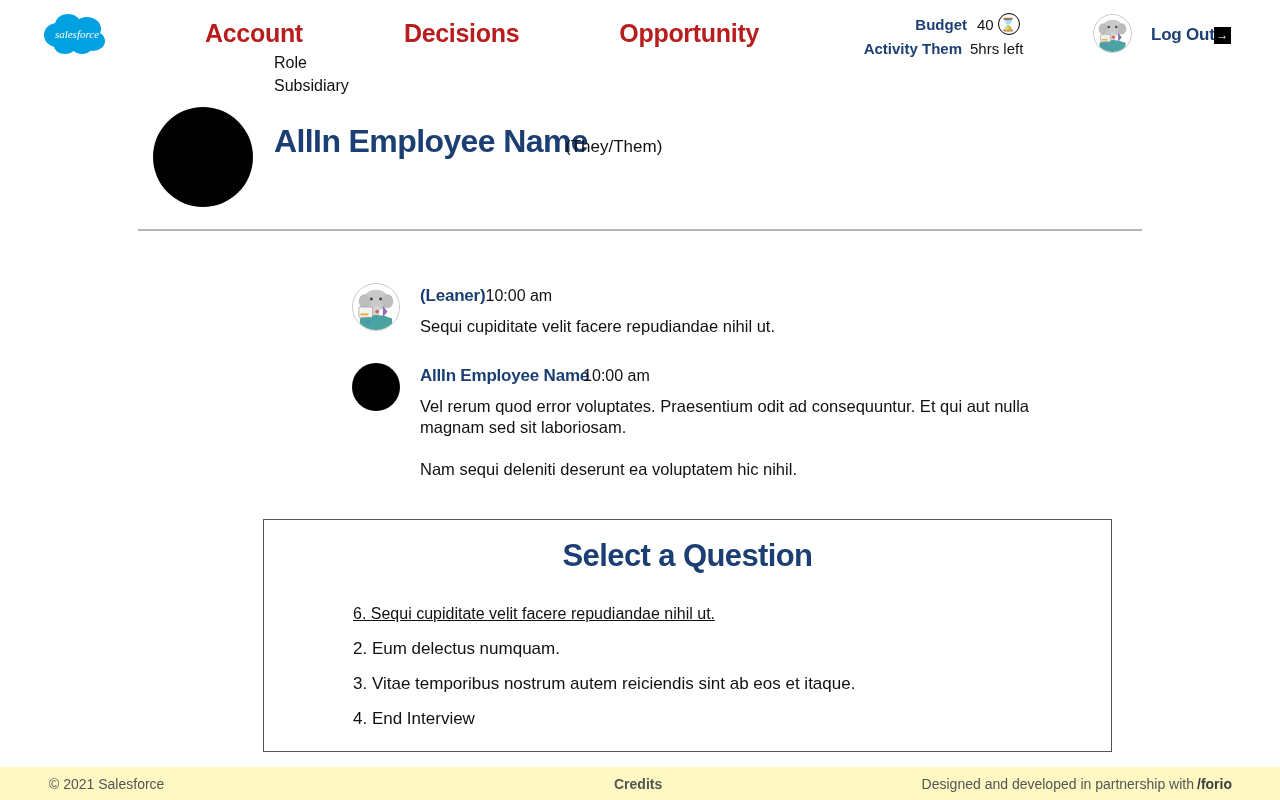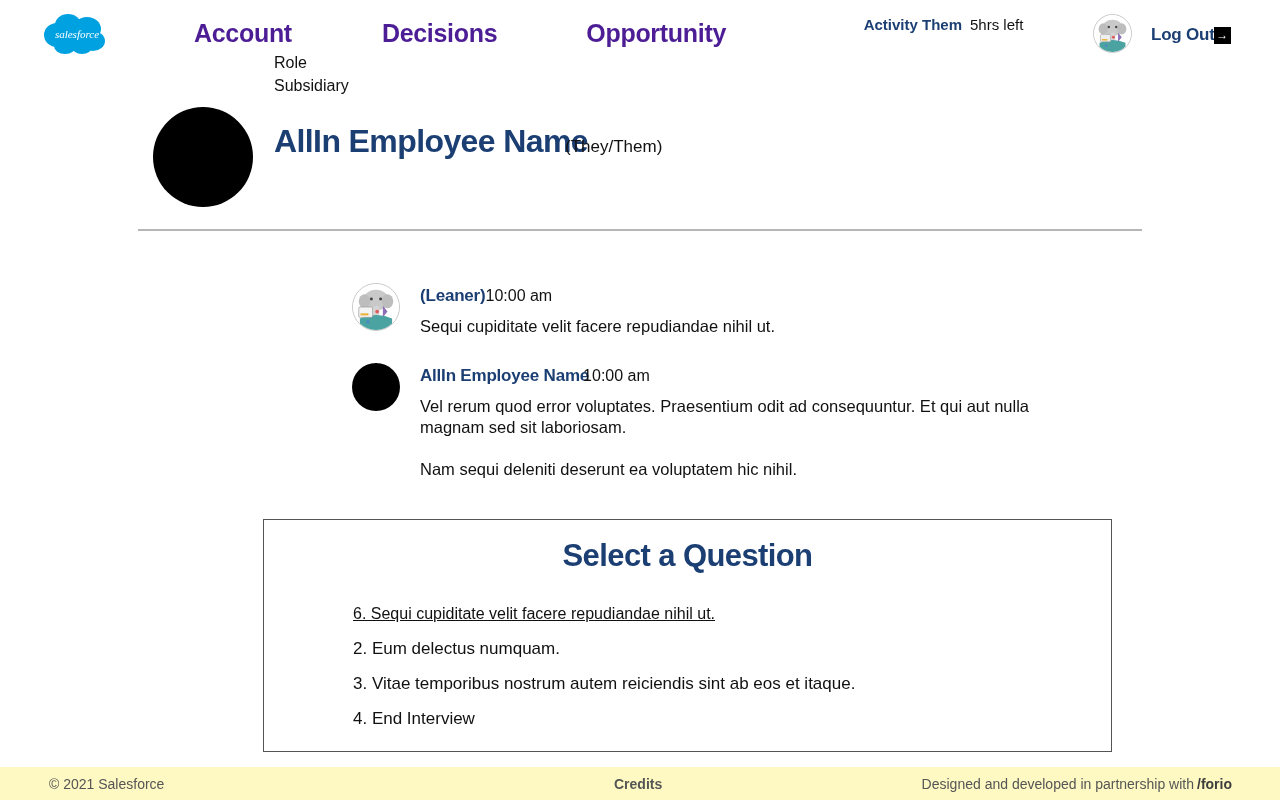--- a/index.html
+++ b/index.html
@@ -40,25 +40,26 @@
   .nav {
     position: absolute;
     left: 194px;
     top: 19px;
     display: flex;
     align-items: center;
   }
   .nav-item {
     font-size: 25px;
     font-weight: bold;
-    color: #4c1d95;
+    color: #b91c1c;
     letter-spacing: -0.3px;
     text-decoration: none;
     white-space: nowrap;
     cursor: pointer;
+    margin-left: 11px;
   }
   .nav-item.n1 { margin-right: 90px; }
   .nav-item.n2 { margin-right: 89px; }
 
   .meters {
     position: absolute;
     left: 849px;
     top: 12px;
     width: 190px;
   }
@@ -351,20 +352,25 @@
     </svg>
   </div>
 
   <nav class="nav">
     <a class="nav-item n1" href="#">Account</a>
     <a class="nav-item n2" href="#">Decisions</a>
     <a class="nav-item n3" href="#">Opportunity</a>
   </nav>
 
   <div class="meters">
+    <div class="meter-row r1">
+      <span class="meter-label">Budget</span>
+      <span class="meter-value">40</span>
+      <span class="hourglass-icon">⌛</span>
+    </div>
     <div class="meter-row r2">
       <span class="meter-label">Activity Them</span>
       <span class="meter-value">5hrs left</span>
     </div>
   </div>
 
   <div class="avatar-header">
     <svg width="37" height="37" viewBox="0 0 40 40" xmlns="http://www.w3.org/2000/svg">
       <circle cx="20" cy="20" r="20" fill="#ffffff"></circle>
       <ellipse cx="20" cy="14" rx="11" ry="9" fill="#c9c9c9"></ellipse>

